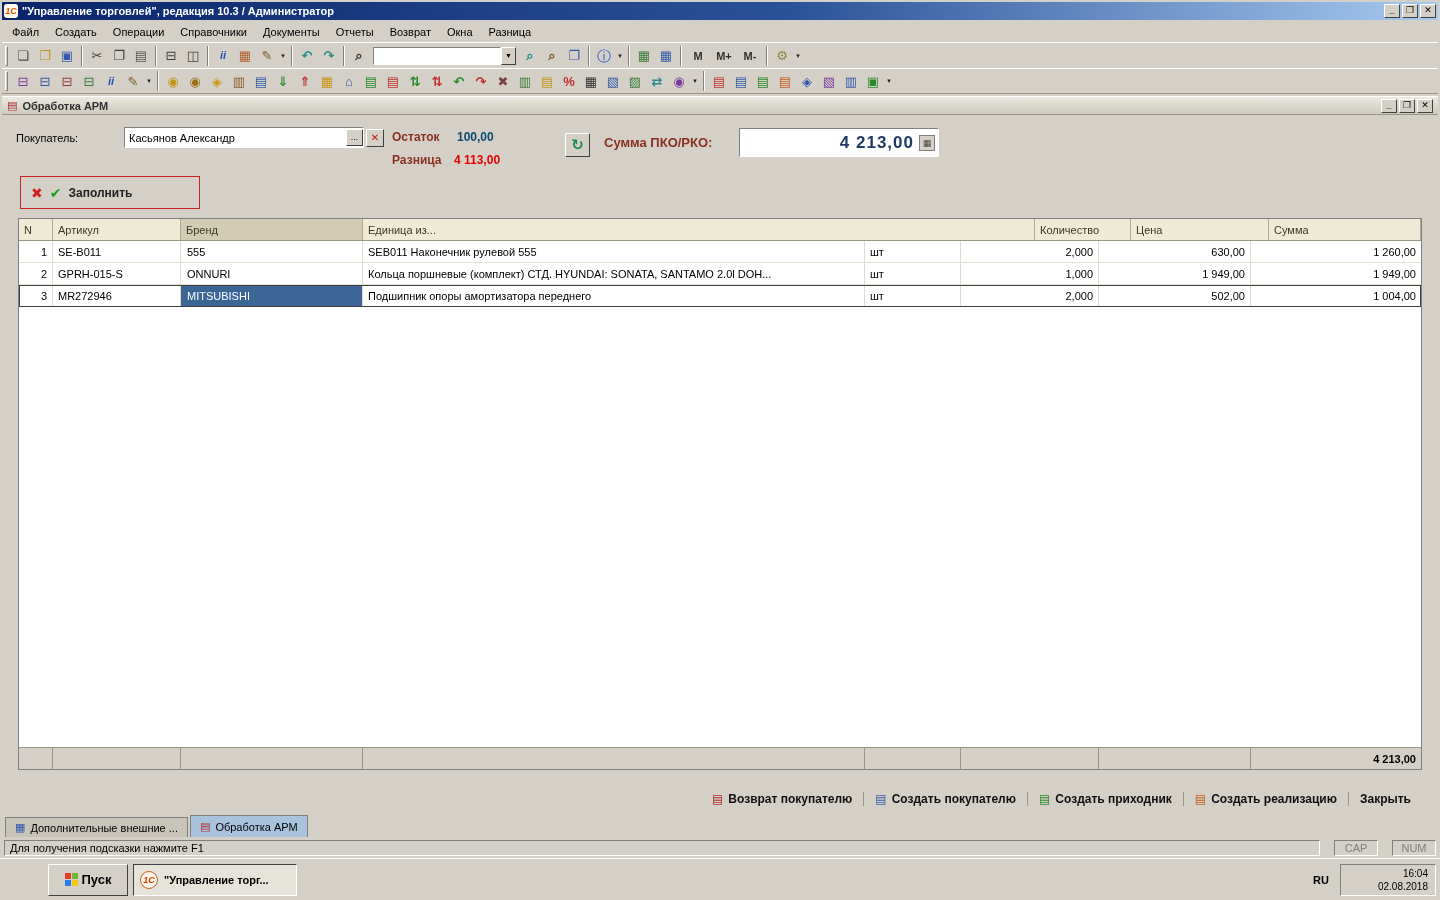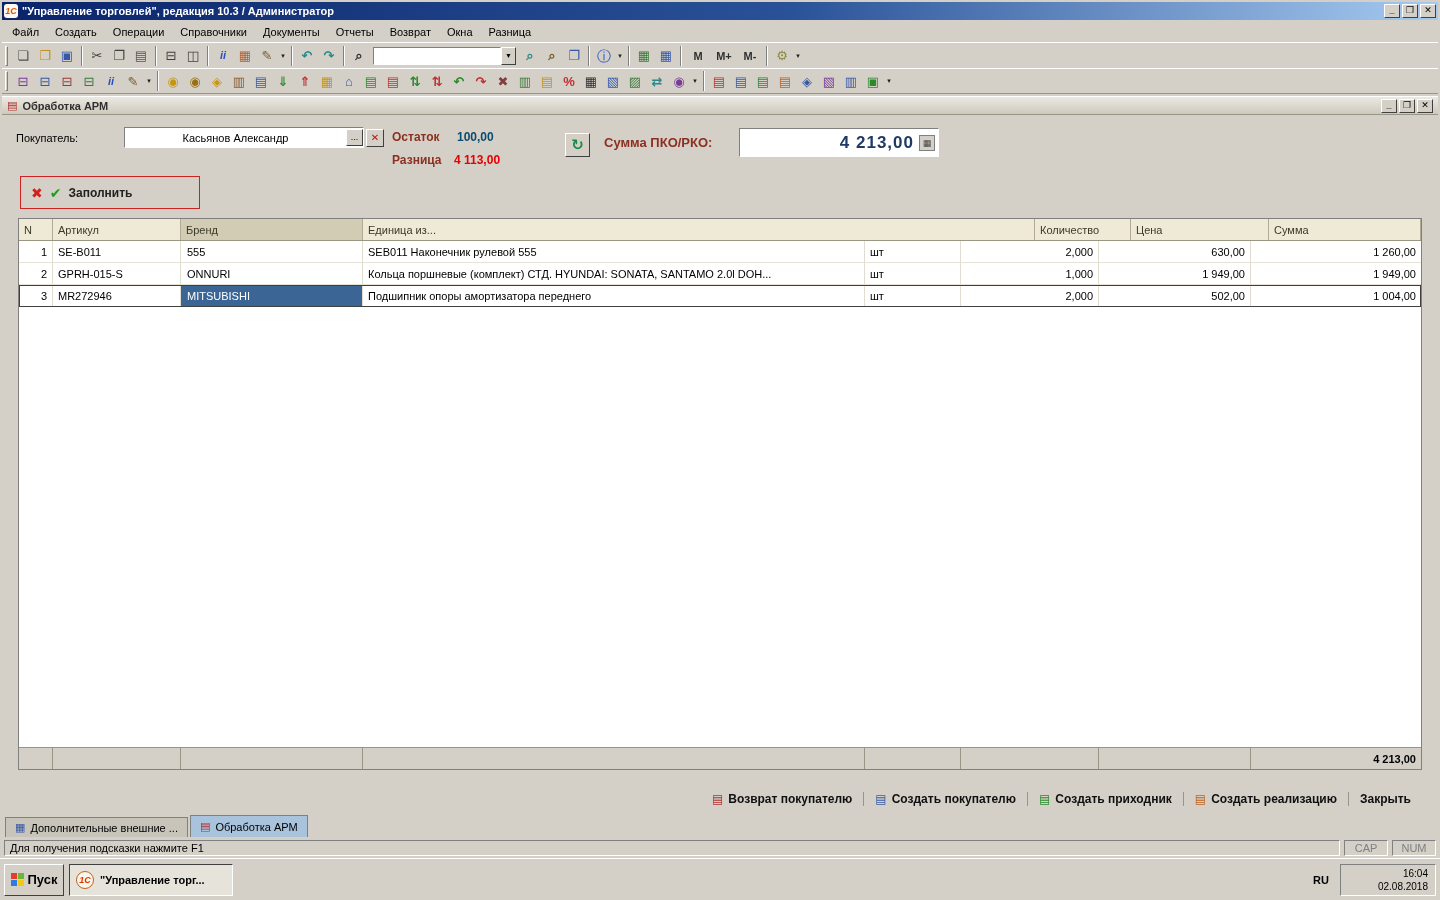--- a/index.html
+++ b/index.html
@@ -42,21 +42,21 @@
     background:linear-gradient(#ece9e0,#cdc9bf); border-top:1px solid #ffffff; border-bottom:1px solid #9a9684;
     display:flex; align-items:center; gap:5px; padding:0 5px; }
   .mdititle { font-weight:bold; color:#303030; }
   .mdibtns { margin-left:auto; display:flex; gap:2px; }
 
   
   .form { position:absolute; left:2px; top:115px; right:2px; height:103px; }
   .lbl-buyer { position:absolute; left:14px; top:17px; }
   .buyer-field { position:absolute; left:122px; top:12px; width:240px; height:21px; background:#fff;
     border:1px solid; border-color:#808080 #ffffff #ffffff #808080; display:flex; align-items:center; }
-  .buyer-text { flex:1; padding:0 4px; white-space:nowrap; overflow:hidden;text-align:center; }
+  .buyer-text { flex:1; padding:0 4px; white-space:nowrap; overflow:hidden; }
   .btn-ellipsis { width:17px; height:17px; font-size:9px; line-height:14px; text-align:center; flex:none; }
   .btn-clear { position:absolute; left:364px; top:14px; width:18px; height:18px; color:#c01010; font-weight:bold;
     font-size:10px; line-height:15px; text-align:center; }
   .lbl-balance { position:absolute; left:390px; top:15px; color:#8b3020; font-weight:bold; font-size:12px; }
   .val-balance { position:absolute; left:455px; top:15px; color:#0c4a6e; font-weight:bold; font-size:12px; }
   .lbl-diff { position:absolute; left:390px; top:38px; color:#8b3020; font-weight:bold; font-size:12px; }
   .val-diff { position:absolute; left:452px; top:38px; color:#e80000; font-weight:bold; font-size:12px; }
   .btn-refresh { position:absolute; left:563px; top:18px; width:25px; height:24px; display:flex; align-items:center;
     justify-content:center; color:#1a8a4a; font-size:15px; font-weight:bold; }
   .lbl-sum { position:absolute; left:602px; top:20px; color:#8b3020; font-weight:bold; font-size:13px; }
@@ -109,28 +109,28 @@
   .actlabel { font-weight:bold; font-size:12px; color:#101010; }
 
   
   .tabbar { position:absolute; left:2px; right:2px; top:813px; height:24px; display:flex; align-items:flex-end; gap:2px; padding-left:3px; }
   .tab { display:flex; align-items:center; gap:5px; height:20px; padding:0 9px; background:#c8c4ba;
     border:1px solid #808080; border-bottom:none; white-space:nowrap; }
   .tab.active { background:#a9c3dd; height:22px; }
   .tabicon { font-style:normal; font-size:11px; }
 
   
-  .statusbar { position:absolute; left:2px; right:2px; top:839px; height:18px; display:flex; gap:4px; padding:1px 2px; }
+  .statusbar { position:absolute; left:2px; right:2px; top:839px; height:18px; display:flex; gap:14px; padding:1px 2px; }
   .sb-hint { flex:1; border:1px solid; border-color:#808080 #ffffff #ffffff #808080; display:flex; align-items:center; padding:0 5px; }
   .sb-ind { width:44px; border:1px solid; border-color:#808080 #ffffff #ffffff #808080; display:flex; align-items:center; justify-content:center; color:#808080; }
 
   
   .taskbar { position:absolute; left:0; right:0; top:858px; height:42px; background:#d4d0c8; border-top:1px solid #ffffff;
     display:flex; align-items:center; gap:5px; padding:0 4px; }
-  .startbtn { width:60px; height:32px; display:flex; align-items:center; justify-content:center; gap:4px; font-weight:bold; font-size:13px; }
+  .startbtn { width:80px; height:32px; display:flex; align-items:center; justify-content:center; gap:4px; font-weight:bold; font-size:13px;margin-left:44px; }
   .winflag { width:13px; height:13px; display:grid; grid-template-columns:6px 6px; grid-template-rows:6px 6px; gap:1px; flex:none; }
   .winflag i { display:block; }
   .winflag i:nth-child(1){ background:#e33e2b; } .winflag i:nth-child(2){ background:#6fb536; }
   .winflag i:nth-child(3){ background:#2a7de1; } .winflag i:nth-child(4){ background:#f3c712; }
   .taskbtn { width:164px; height:32px; background:#e6e3da; border:1px solid; border-color:#404040 #ffffff #ffffff #404040;
     display:flex; align-items:center; gap:6px; padding:0 6px; font-weight:bold; white-space:nowrap; overflow:hidden; }
   .onec-ico { width:18px; height:18px; border-radius:50%; background:#fdf6ea; border:1px solid #c06020; color:#d43a00;
     font-weight:bold; font-style:italic; font-size:9px; display:flex; align-items:center; justify-content:center; flex:none; }
   .tb-spacer { flex:1; }
   .lang { width:28px; height:22px; display:flex; align-items:center; justify-content:center; font-weight:bold; }

